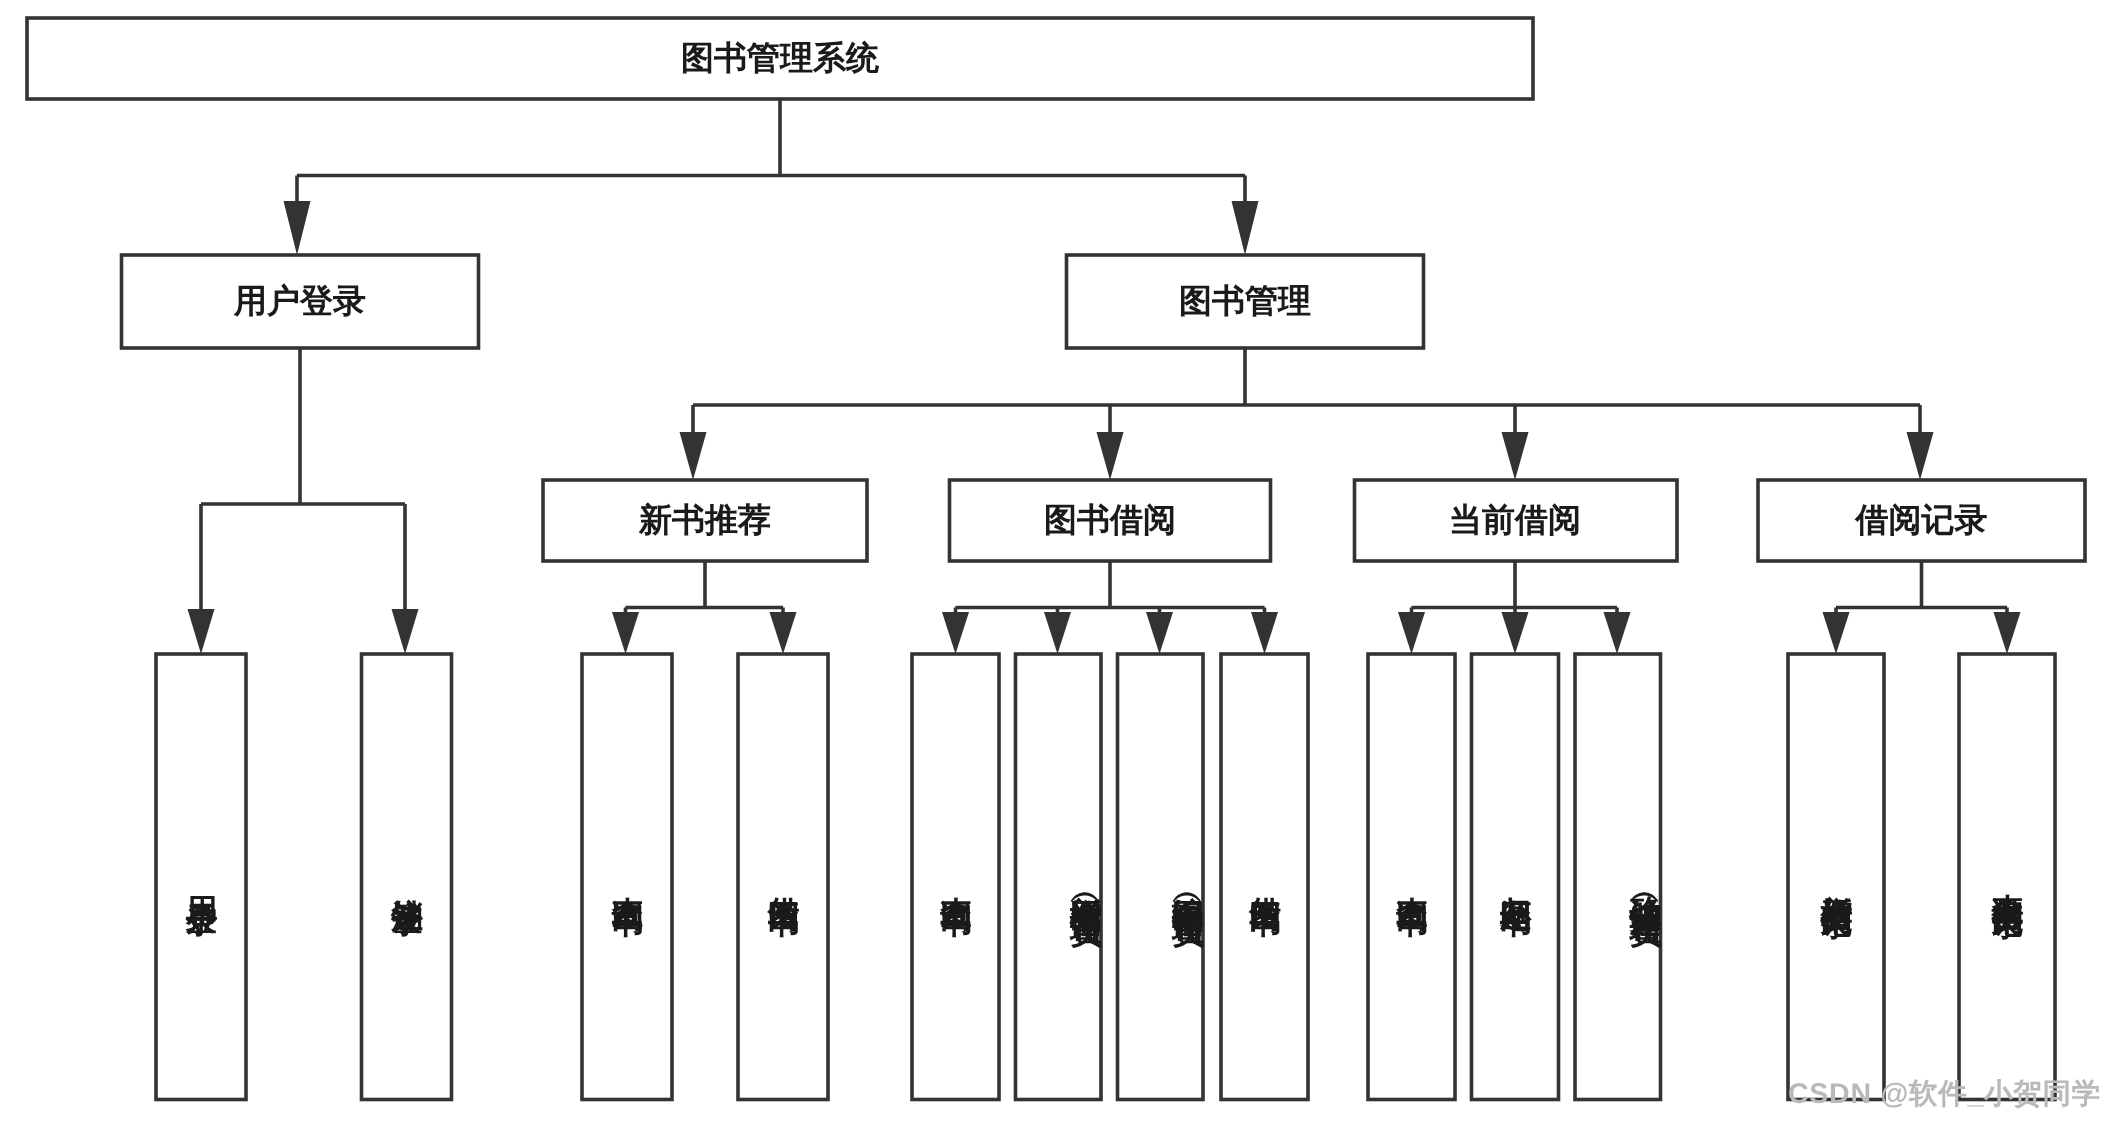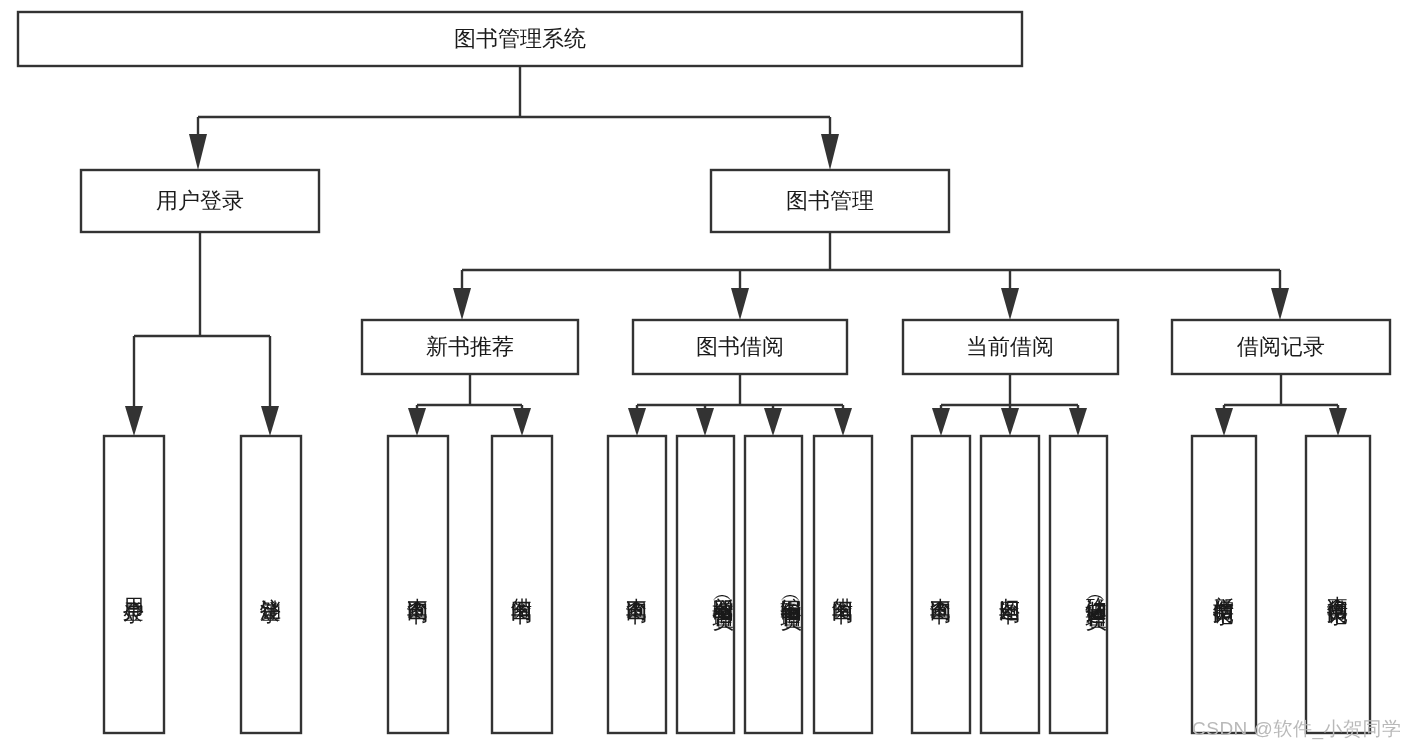--- a/index.html
+++ b/index.html
@@ -11,20 +11,21 @@
     width: 1405px;
     height: 747px;
     font-family: "Liberation Sans", "DejaVu Sans", sans-serif;
     overflow: hidden;
   }
   #diagram-root {
     position: relative;
     width: 1233px;
     height: 747px;
     background: #ffffff;
+    font-weight: bold;
   }
   svg.tree-canvas {
     position: absolute;
     top: 0;
     left: 0;
     width: 1405px;
     height: 747px;
     display: block;
   }
   .node-box {

